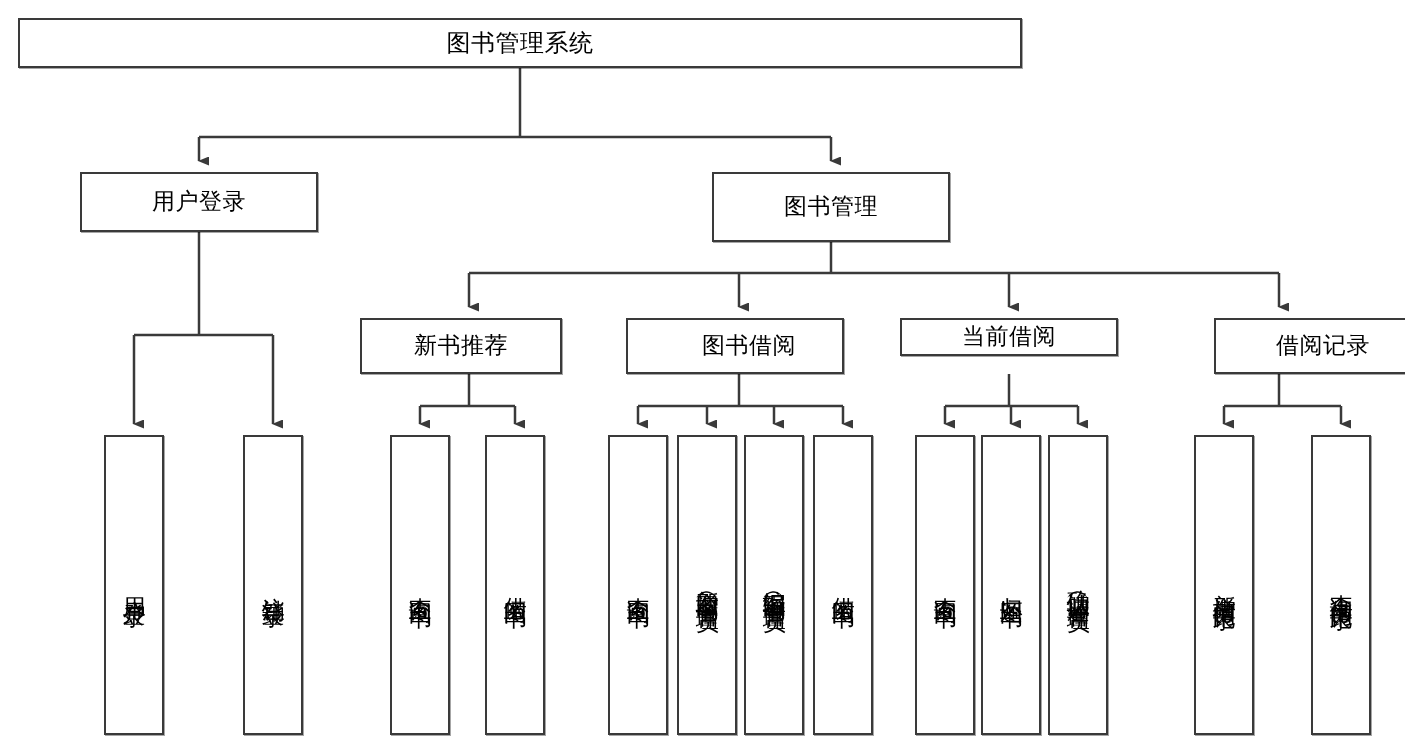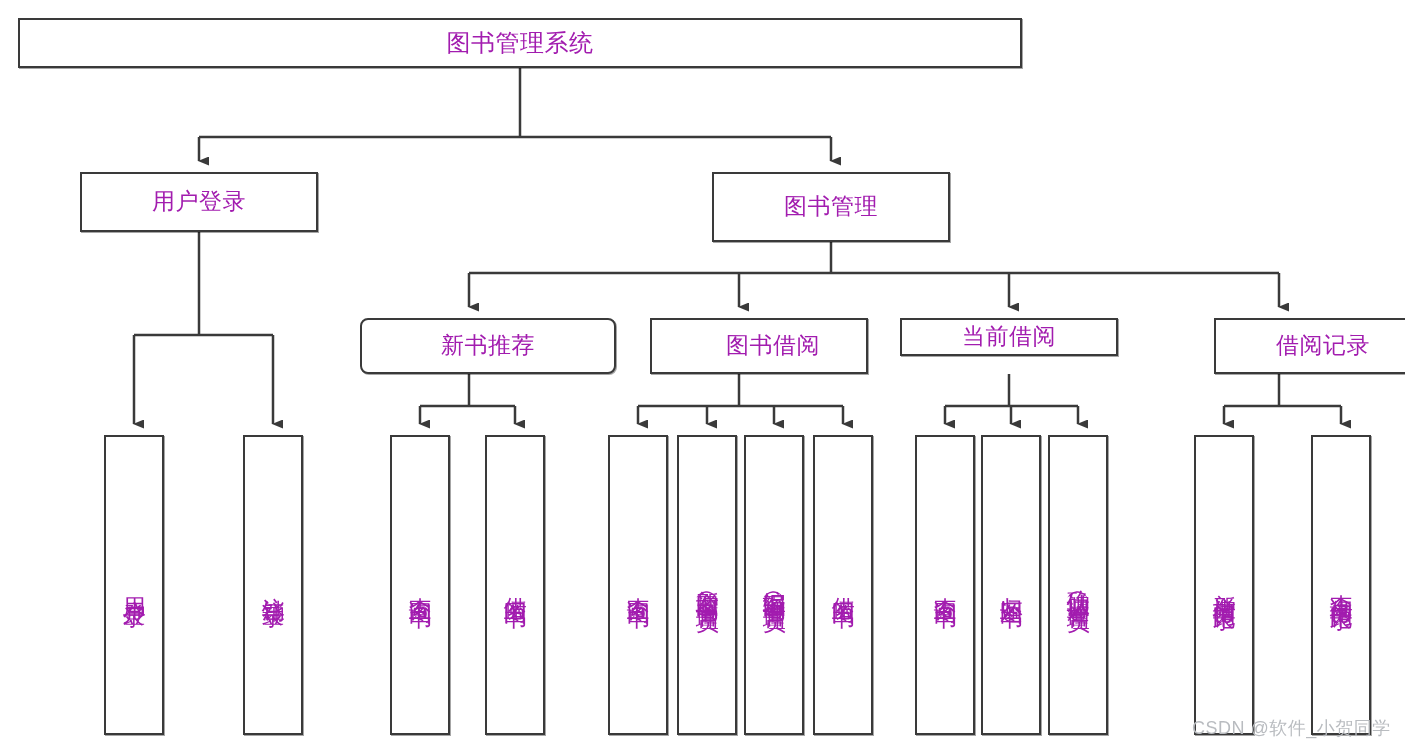--- a/index.html
+++ b/index.html
@@ -27,21 +27,21 @@
   }
   .node {
     position: absolute;
     box-sizing: border-box;
     background: #ffffff;
     border: 2px solid #3a3a3a;
     box-shadow: 1px 1px 0 rgba(0,0,0,0.35);
     display: flex;
     align-items: center;
     justify-content: center;
-    color: #a21caf;
+    color: #000000;
   }
   .node-label {
     display: block;
     text-align: center;
     line-height: 1.18;
     white-space: nowrap;
   }
   .node.horizontal .node-label {
     font-size: 23px;
     letter-spacing: 0.5px;
@@ -122,24 +122,24 @@
   <div id="node-layer">
       <div class="node horizontal root" style="left: 18px; top: 18px; width: 1004px; height: 50px;">
         <span class="node-label">图书管理系统</span>
       </div>
       <div class="node horizontal" style="left: 80px; top: 172px; width: 238px; height: 60px;">
         <span class="node-label">用户登录</span>
       </div>
       <div class="node horizontal" style="left: 712px; top: 172px; width: 238px; height: 70px;">
         <span class="node-label">图书管理</span>
       </div>
-      <div class="node horizontal" style="left: 360px; top: 318px; width: 256px; height: 56px; border-radius: 8px;">
+      <div class="node horizontal" style="left: 360px; top: 318px; width: 202px; height: 56px;">
         <span class="node-label">新书推荐</span>
       </div>
-      <div class="node horizontal" style="left: 650px; top: 318px; width: 218px; height: 56px; padding-left: 28px;">
+      <div class="node horizontal" style="left: 626px; top: 318px; width: 218px; height: 56px; padding-left: 28px;">
         <span class="node-label">图书借阅</span>
       </div>
       <div class="node horizontal" style="left: 900px; top: 318px; width: 218px; height: 38px;">
         <span class="node-label">当前借阅</span>
       </div>
       <div class="node horizontal" style="left: 1170px; top: 318px; width: 218px; height: 56px; margin-left: 44px;">
         <span class="node-label">借阅记录</span>
       </div>
       <div class="node vertical" style="left: 104px; top: 435px; width: 60px; height: 300px;">
         <span class="node-label">用户登录</span>
@@ -175,14 +175,13 @@
         <span class="node-label">确认归还（管理员）</span>
       </div>
       <div class="node vertical" style="left: 1194px; top: 435px; width: 60px; height: 300px;">
         <span class="node-label">新增借阅记录</span>
       </div>
       <div class="node vertical" style="left: 1311px; top: 435px; width: 60px; height: 300px;">
         <span class="node-label">查询借阅记录</span>
       </div>
     </div>
 
-  <div class="watermark" style="left: 1192px; top: 716px; color: rgb(185, 188, 192);">CSDN @软件_小贺同学</div>
 </div>
 
 </body></html>

